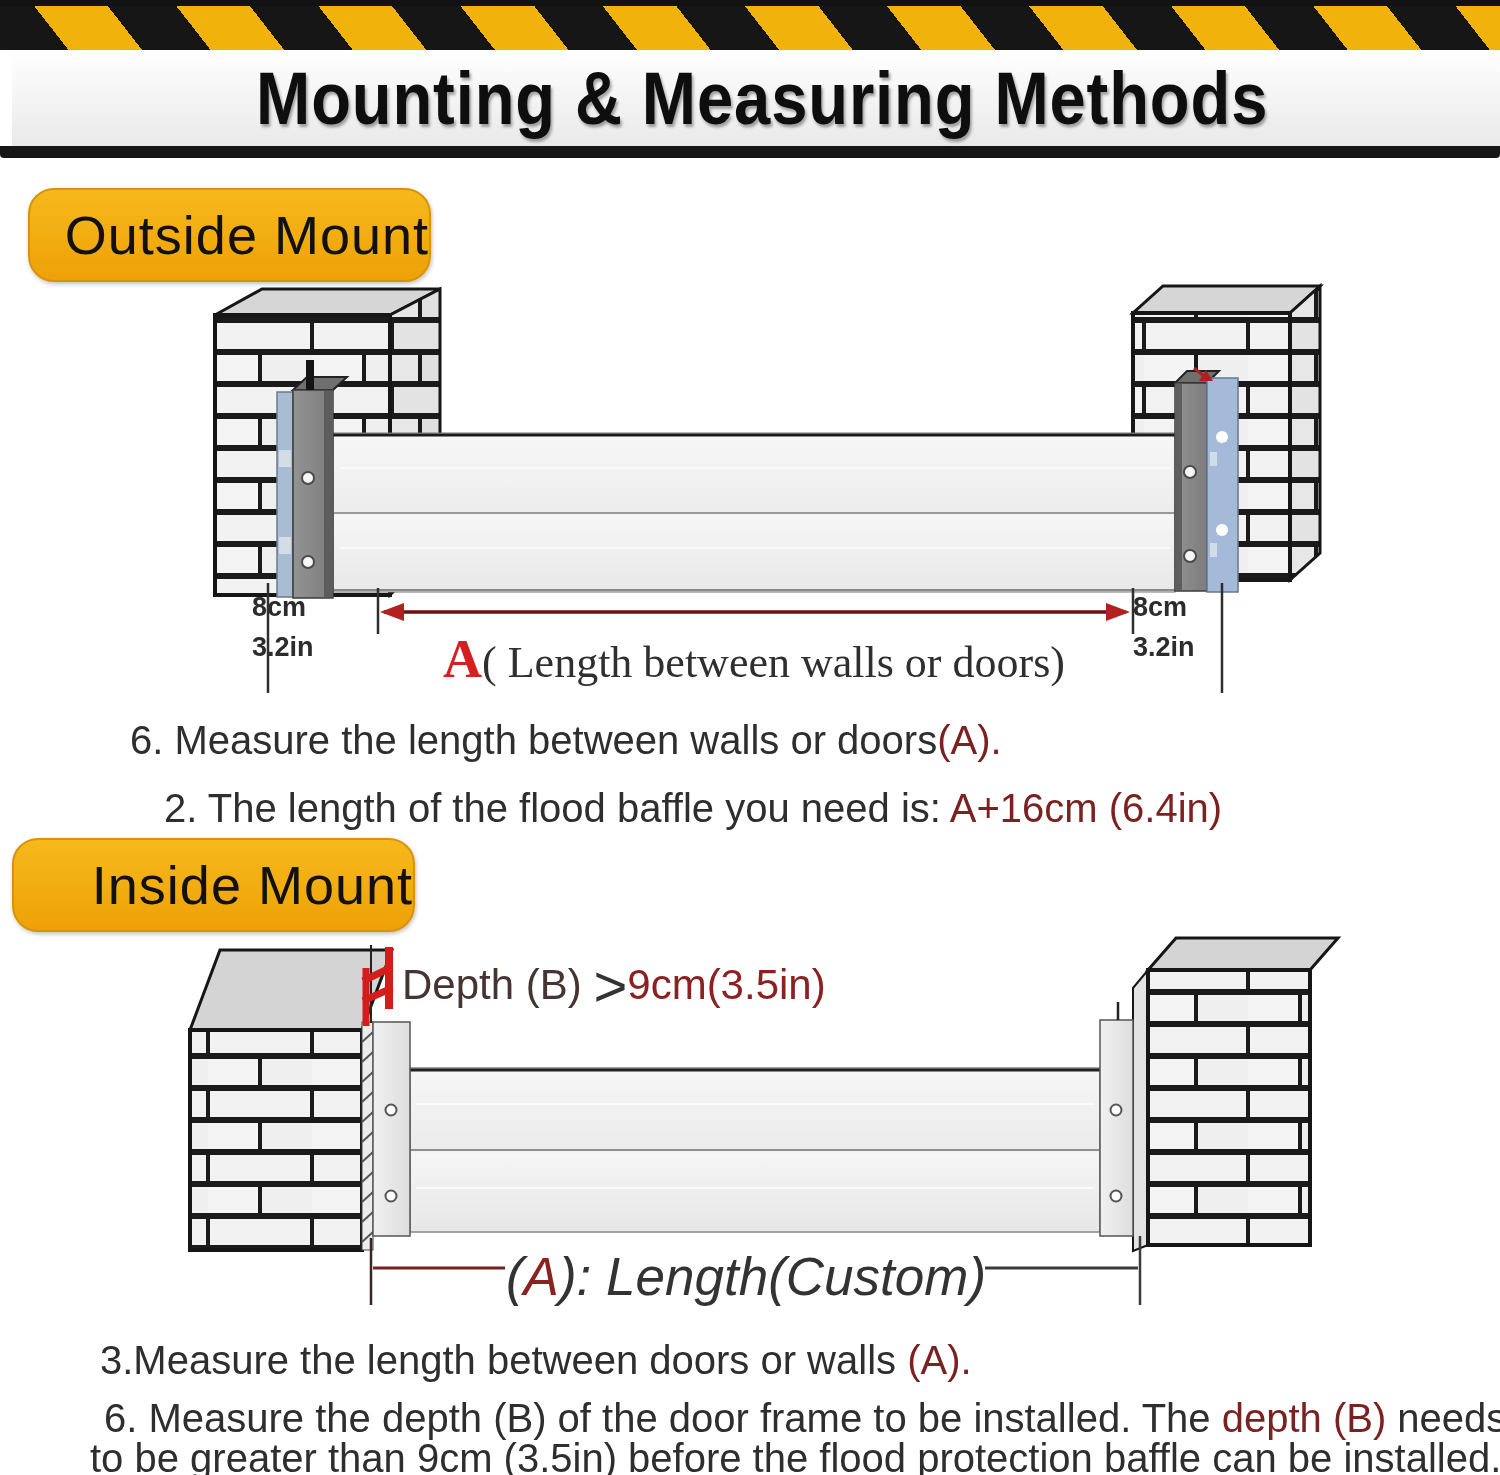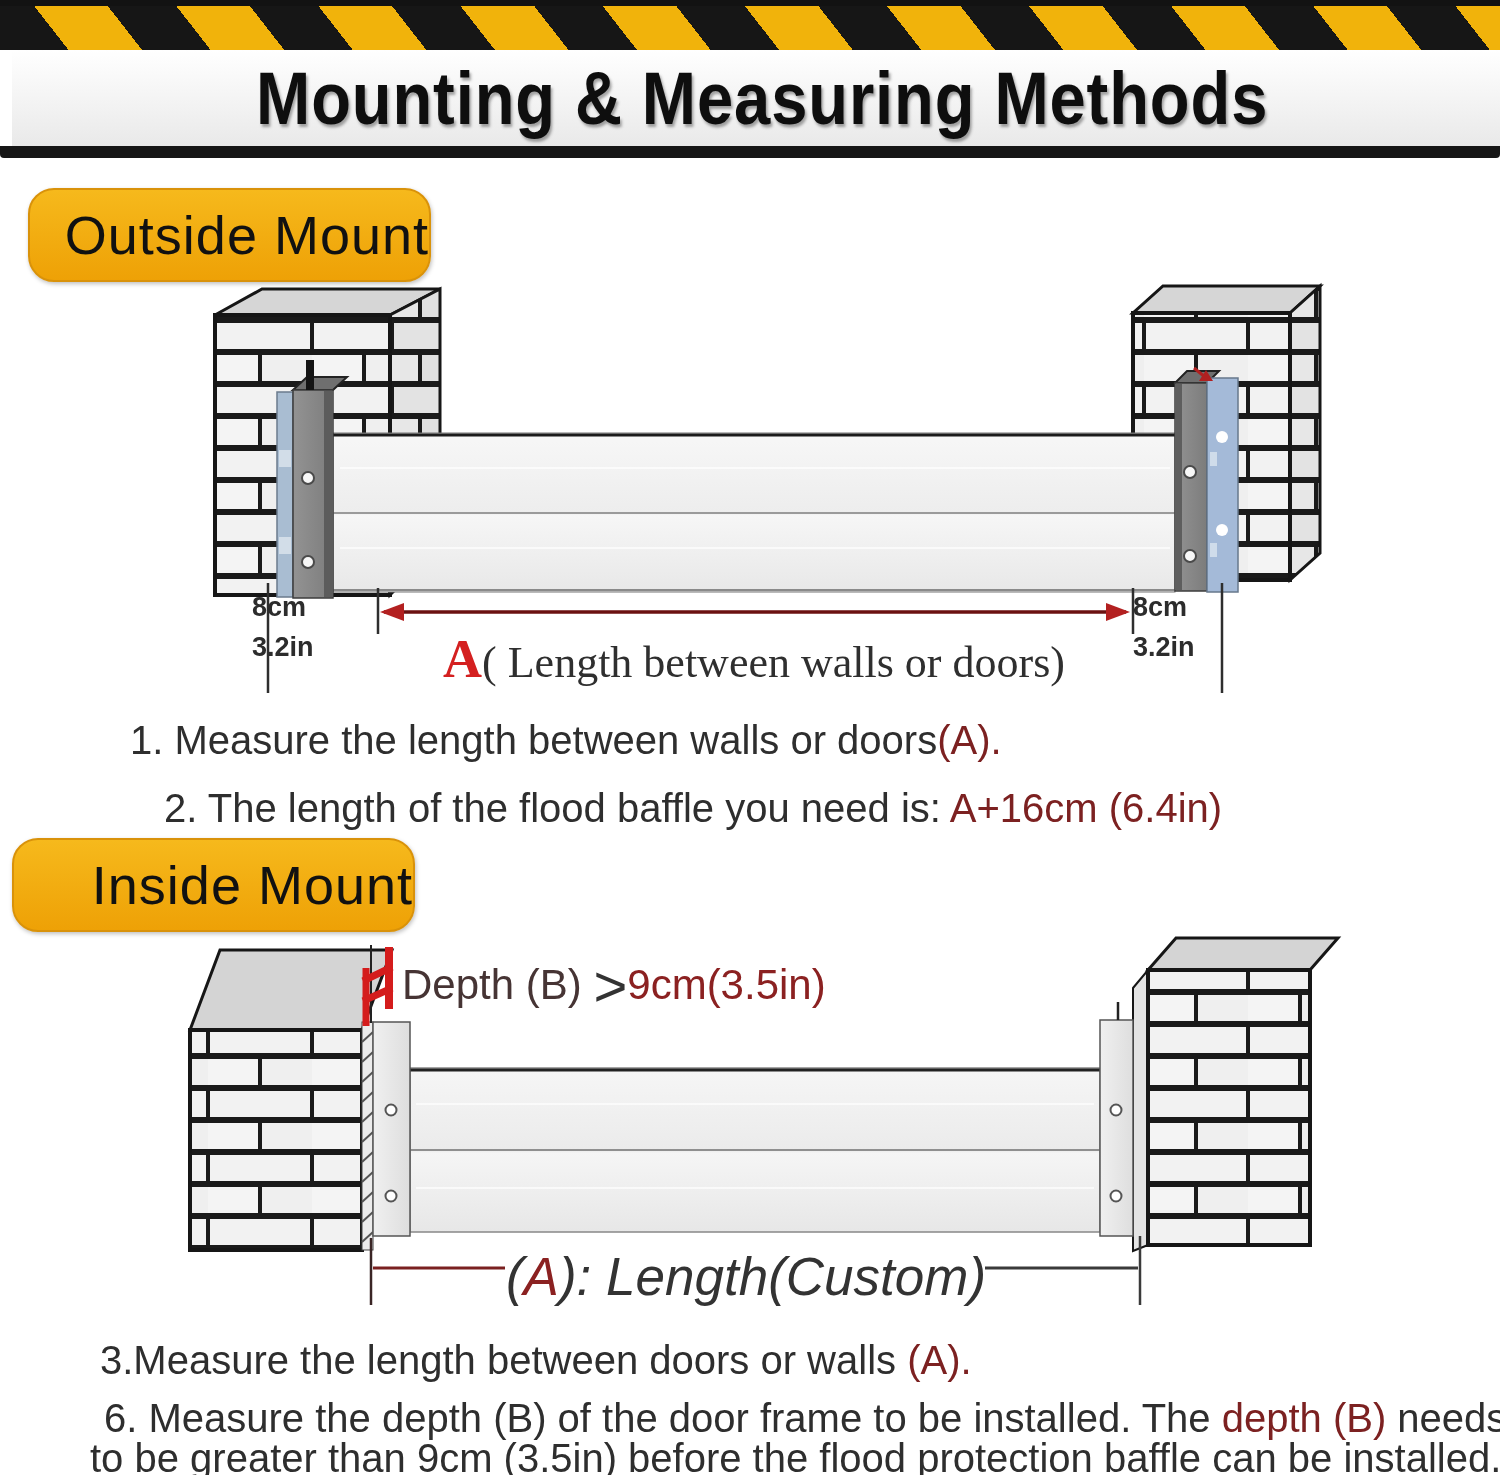--- a/index.html
+++ b/index.html
@@ -158,21 +158,21 @@
   <div class="abs dim-num" style="left:252px;top:594px;width:116px;">8cm</div>
   <div class="abs dim-num" style="left:252px;top:634px;width:116px;">3.2in</div>
   <div class="abs dim-num" style="left:1133px;top:594px;width:88px;">8cm</div>
   <div class="abs dim-num" style="left:1133px;top:634px;width:88px;">3.2in</div>
 
   <div class="abs span-label" style="left:380px;top:628px;">
     <span class="big-a">A</span><span>( Length between walls or doors)</span>
   </div>
 
   <div class="abs body-line" style="left:130px;top:718px;">
-    <span>1. Measure the length between walls or doors</span><span class="maroon">(A).</span>
+    <span>6. Measure the length between walls or doors</span><span class="maroon">(A).</span>
   </div>
   <div class="abs body-line" style="left:128px;top:786px;margin-left:36px;">
     <span>2. The length of the flood baffle you need is: </span><span class="maroon">A+16cm (6.4in)</span>
   </div>
 
   <div class="abs badge" style="left:12px;top:838px;">
     <span>Inside Mount</span>
   </div>
 
   <svg class="abs" style="left:0;top:932px;" width="1500" height="380" viewBox="0 932 1500 380">

